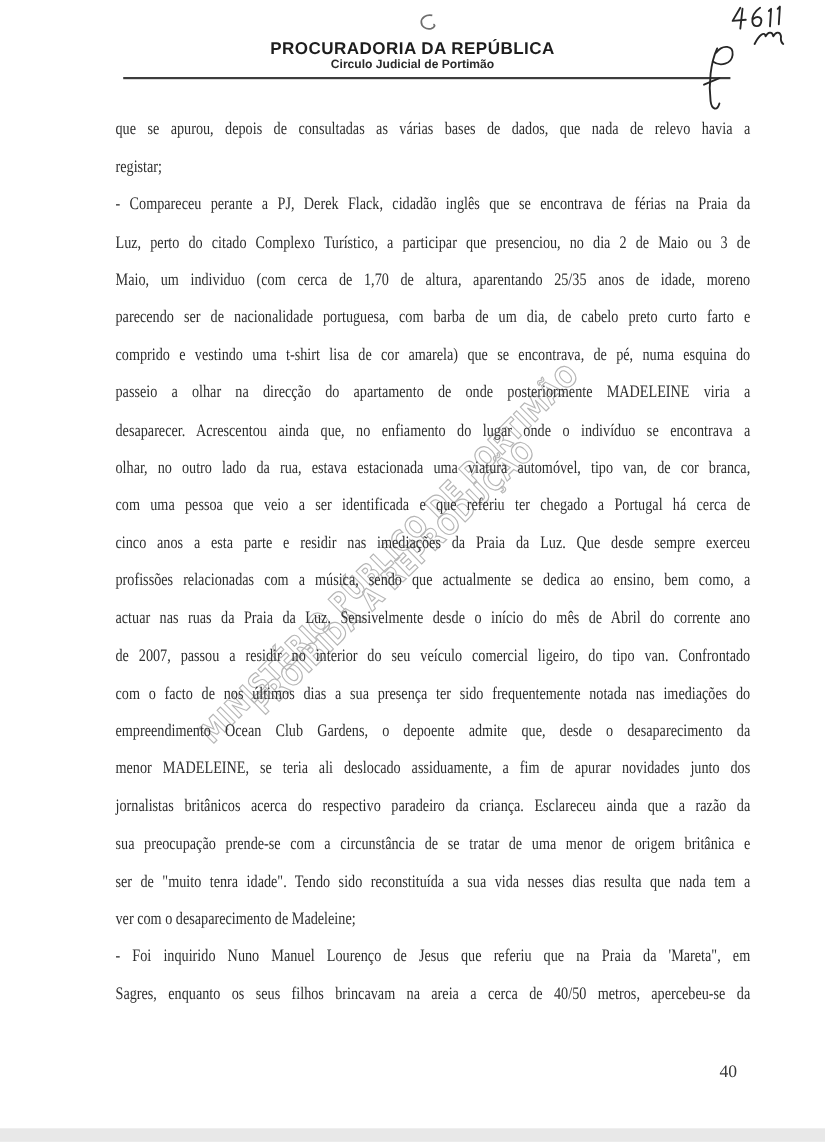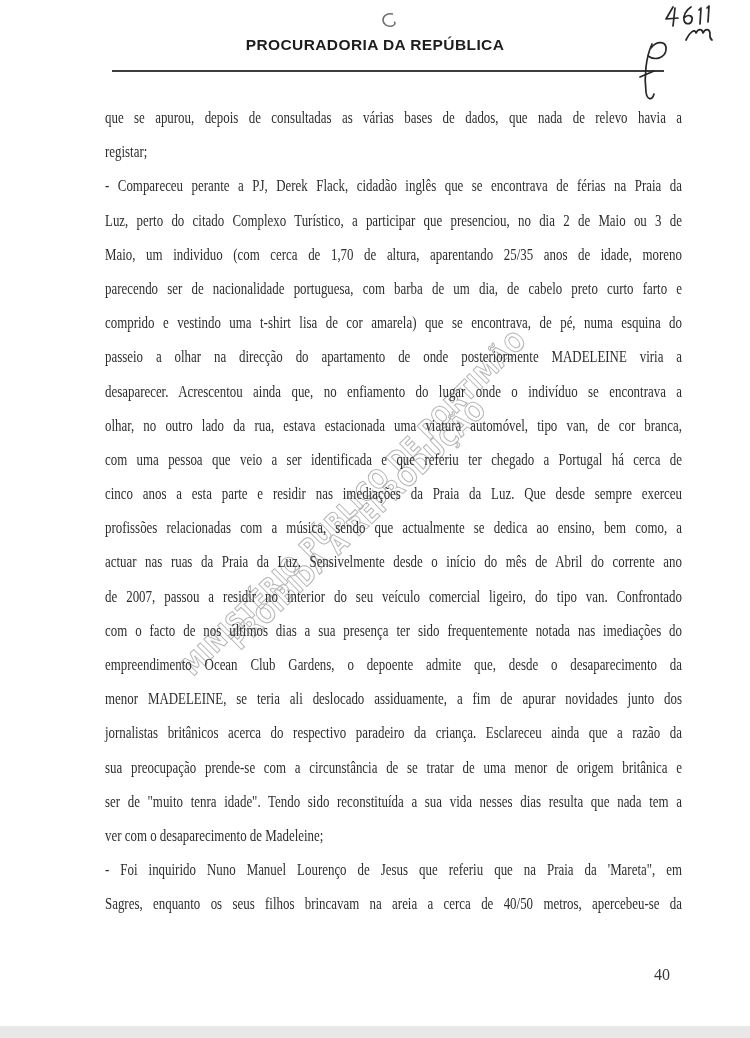--- a/index.html
+++ b/index.html
@@ -92,20 +92,21 @@
 <body>
 
 <div class="page">
 
   <svg class="overlay-svg" width="750" height="1038" viewBox="0 0 750 1038">
     <text class="wm-text" x="193" y="677" transform="rotate(-45 193 677)" textLength="474" lengthAdjust="spacingAndGlyphs">MINISTÉRIO PÚBLICO DE PORTIMÃO</text>
     <text class="wm-text" x="240" y="651" transform="rotate(-44 240 651)" textLength="345" lengthAdjust="spacingAndGlyphs">PROIBIDA A REPRODUÇÃO</text>
   </svg>
 
   <div class="header-title">PROCURADORIA DA REPÚBLICA</div>
+  <div class="header-subtitle">Circulo Judicial de Portimão</div>
   <div class="header-rule"></div>
 
   <svg class="overlay-svg" width="750" height="1038" viewBox="0 0 750 1038">
 
     <g>
       <path class="emblem-stroke" d="M393 14 C387 13 383 16 383 20 C383 24 387 27 392 26 C395 25 396 23 394 22"></path>
     </g>
 
     <g aria-label="4611">
       <path class="ink" d="M673 7 L666 19 L678 18"></path>

